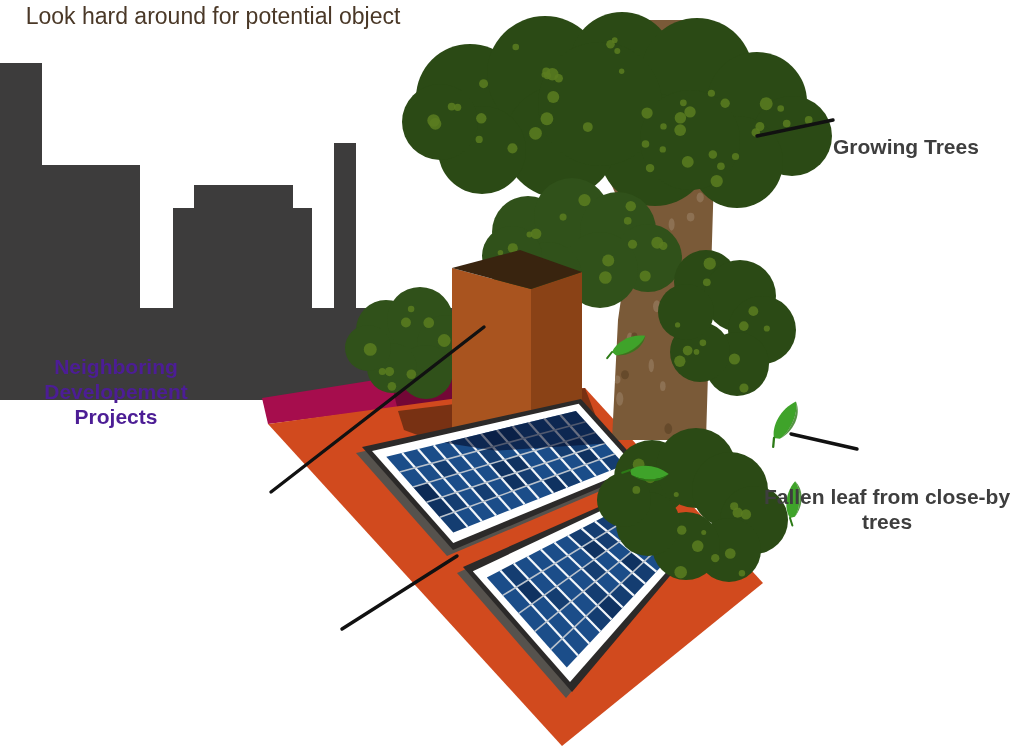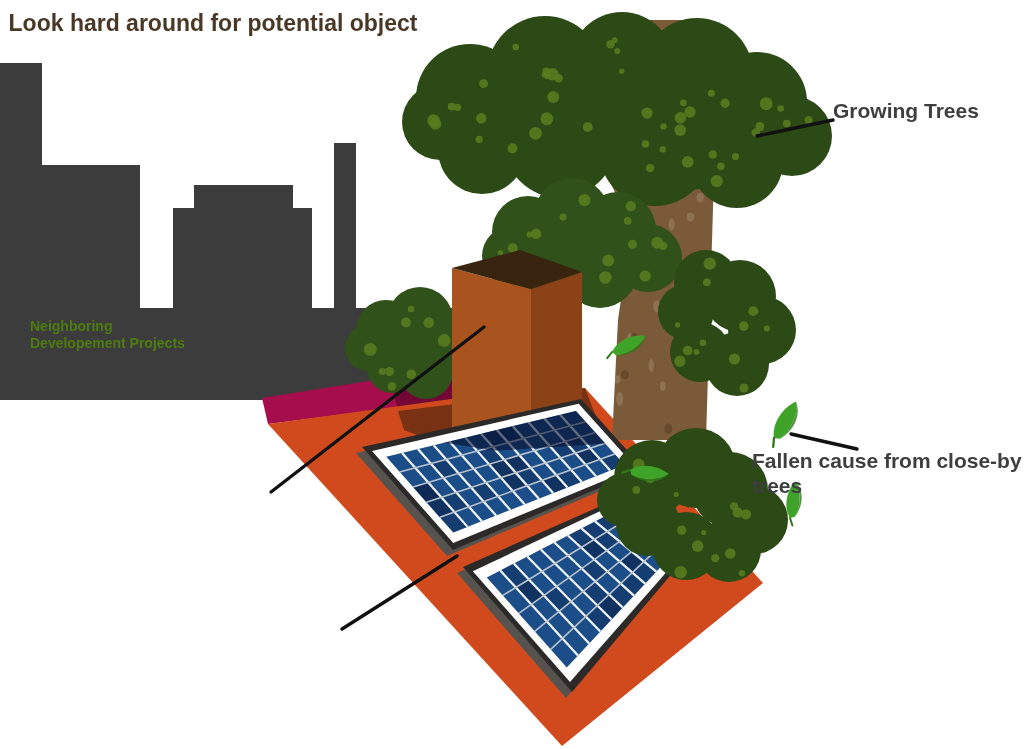--- a/index.html
+++ b/index.html
@@ -1,24 +1,24 @@
 <!DOCTYPE html>
 <html><head>
 <meta charset="utf-8">
 <style>
   html,body{margin:0;padding:0;background:#fff;}
   #canvas{position:relative;width:1024px;height:749px;background:#fff;overflow:hidden;
           font-family:"Liberation Sans",sans-serif;}
   #scene{position:absolute;left:0;top:0;}
   .lbl{position:absolute;font-weight:600;font-size:21px;line-height:1.2;color:#3e3e3e;
-       white-space:normal;}
+       text-align:center;white-space:normal;margin-top:36px;}
   .nowrap{white-space:nowrap;}
-  .title{position:absolute;left:8px;top:9px;width:410px;text-align:center;
-         font-weight:700;font-size:23px;line-height:1.22;color:#4a3827;}
-  .skyline-lbl{left:30px;top:318px;width:172px;color:#4d7c0f;font-size:14px;}
+  .title{position:absolute;left:8px;top:2px;width:410px;text-align:center;
+         font-weight:400;font-size:23px;line-height:1.22;color:#4a3827;}
+  .skyline-lbl{left:30px;top:318px;width:172px;color:#4c1d95;font-size:21px;}
   .trees-lbl{left:833px;top:98px;}
   .chimney-lbl{left:66px;top:462px;width:230px;}
   .panels-lbl{left:142px;top:616px;}
   .leaf-lbl{left:752px;top:448px;width:270px;}
 </style>
 </head>
 <body>
 
 <div id="canvas">
   <svg id="scene" width="1024" height="749" viewBox="0 0 1024 749">
@@ -406,14 +406,14 @@
   <div class="title">
     <div>Look hard around for potential object</div>
   </div>
 
   <div class="lbl skyline-lbl">Neighboring Developement Projects</div>
 
   <div class="lbl nowrap trees-lbl">Growing Trees</div>
 
 
 
-  <div class="lbl leaf-lbl">Fallen cause from close-by trees</div>
+  <div class="lbl leaf-lbl">Fallen leaf from close-by trees</div>
 </div>
 
 </body></html>

